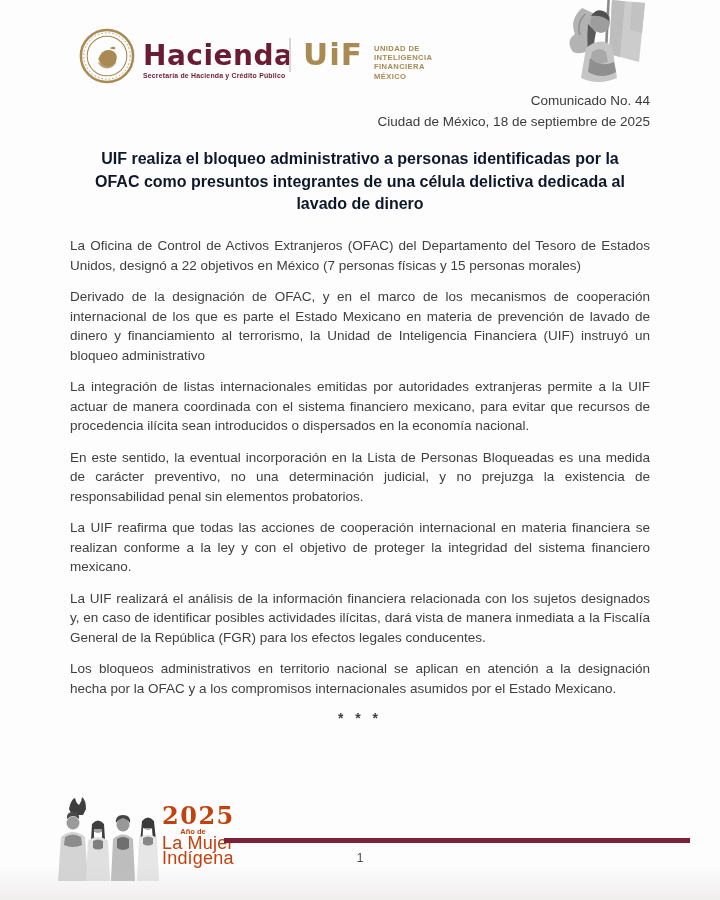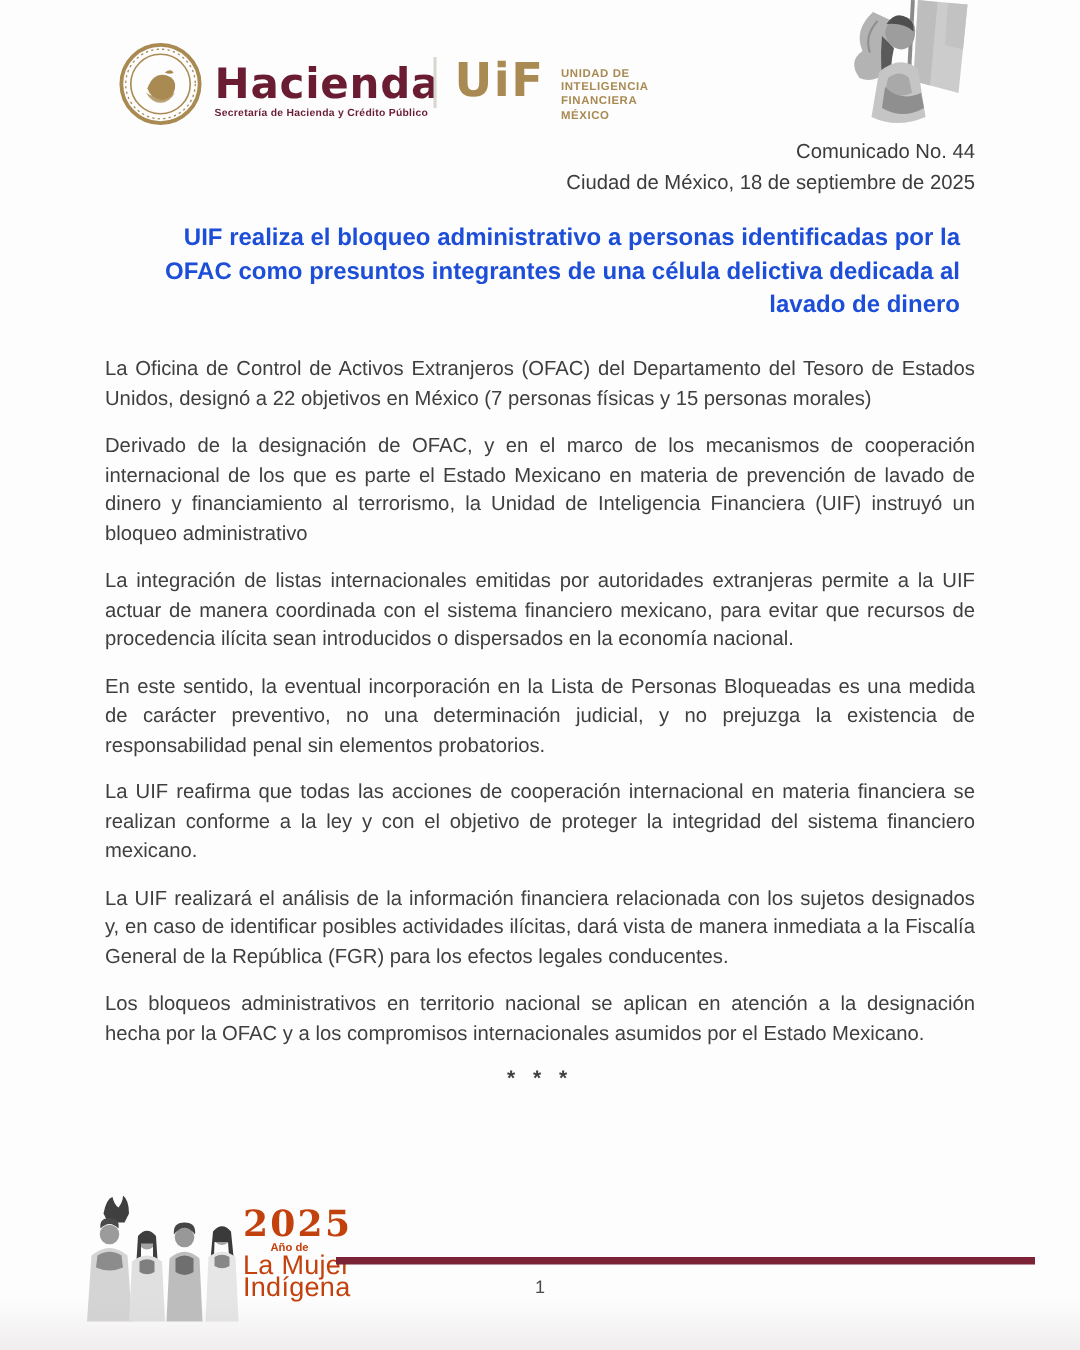--- a/index.html
+++ b/index.html
@@ -46,21 +46,21 @@
 
   
   .meta{
     position:absolute;right:70px;top:90px;text-align:right;
     font-size:13.5px;color:#3c3c3c;line-height:21px;
   }
 
   
   .title{
     position:absolute;left:80px;top:148px;width:560px;margin:0;
-    text-align:right;font-size:16px;font-weight:bold;color:#1d4ed8;
+    text-align:center;font-size:16px;font-weight:bold;color:#0f172a;
     line-height:22.5px;
   }
 
   
   .bodytext{position:absolute;left:70px;top:236px;width:580px;}
   .bodytext p{
     margin:0 0 12px 0;
     font-size:13.5px;line-height:19.5px;color:#3f3f3f;
     text-align:justify;
   }

